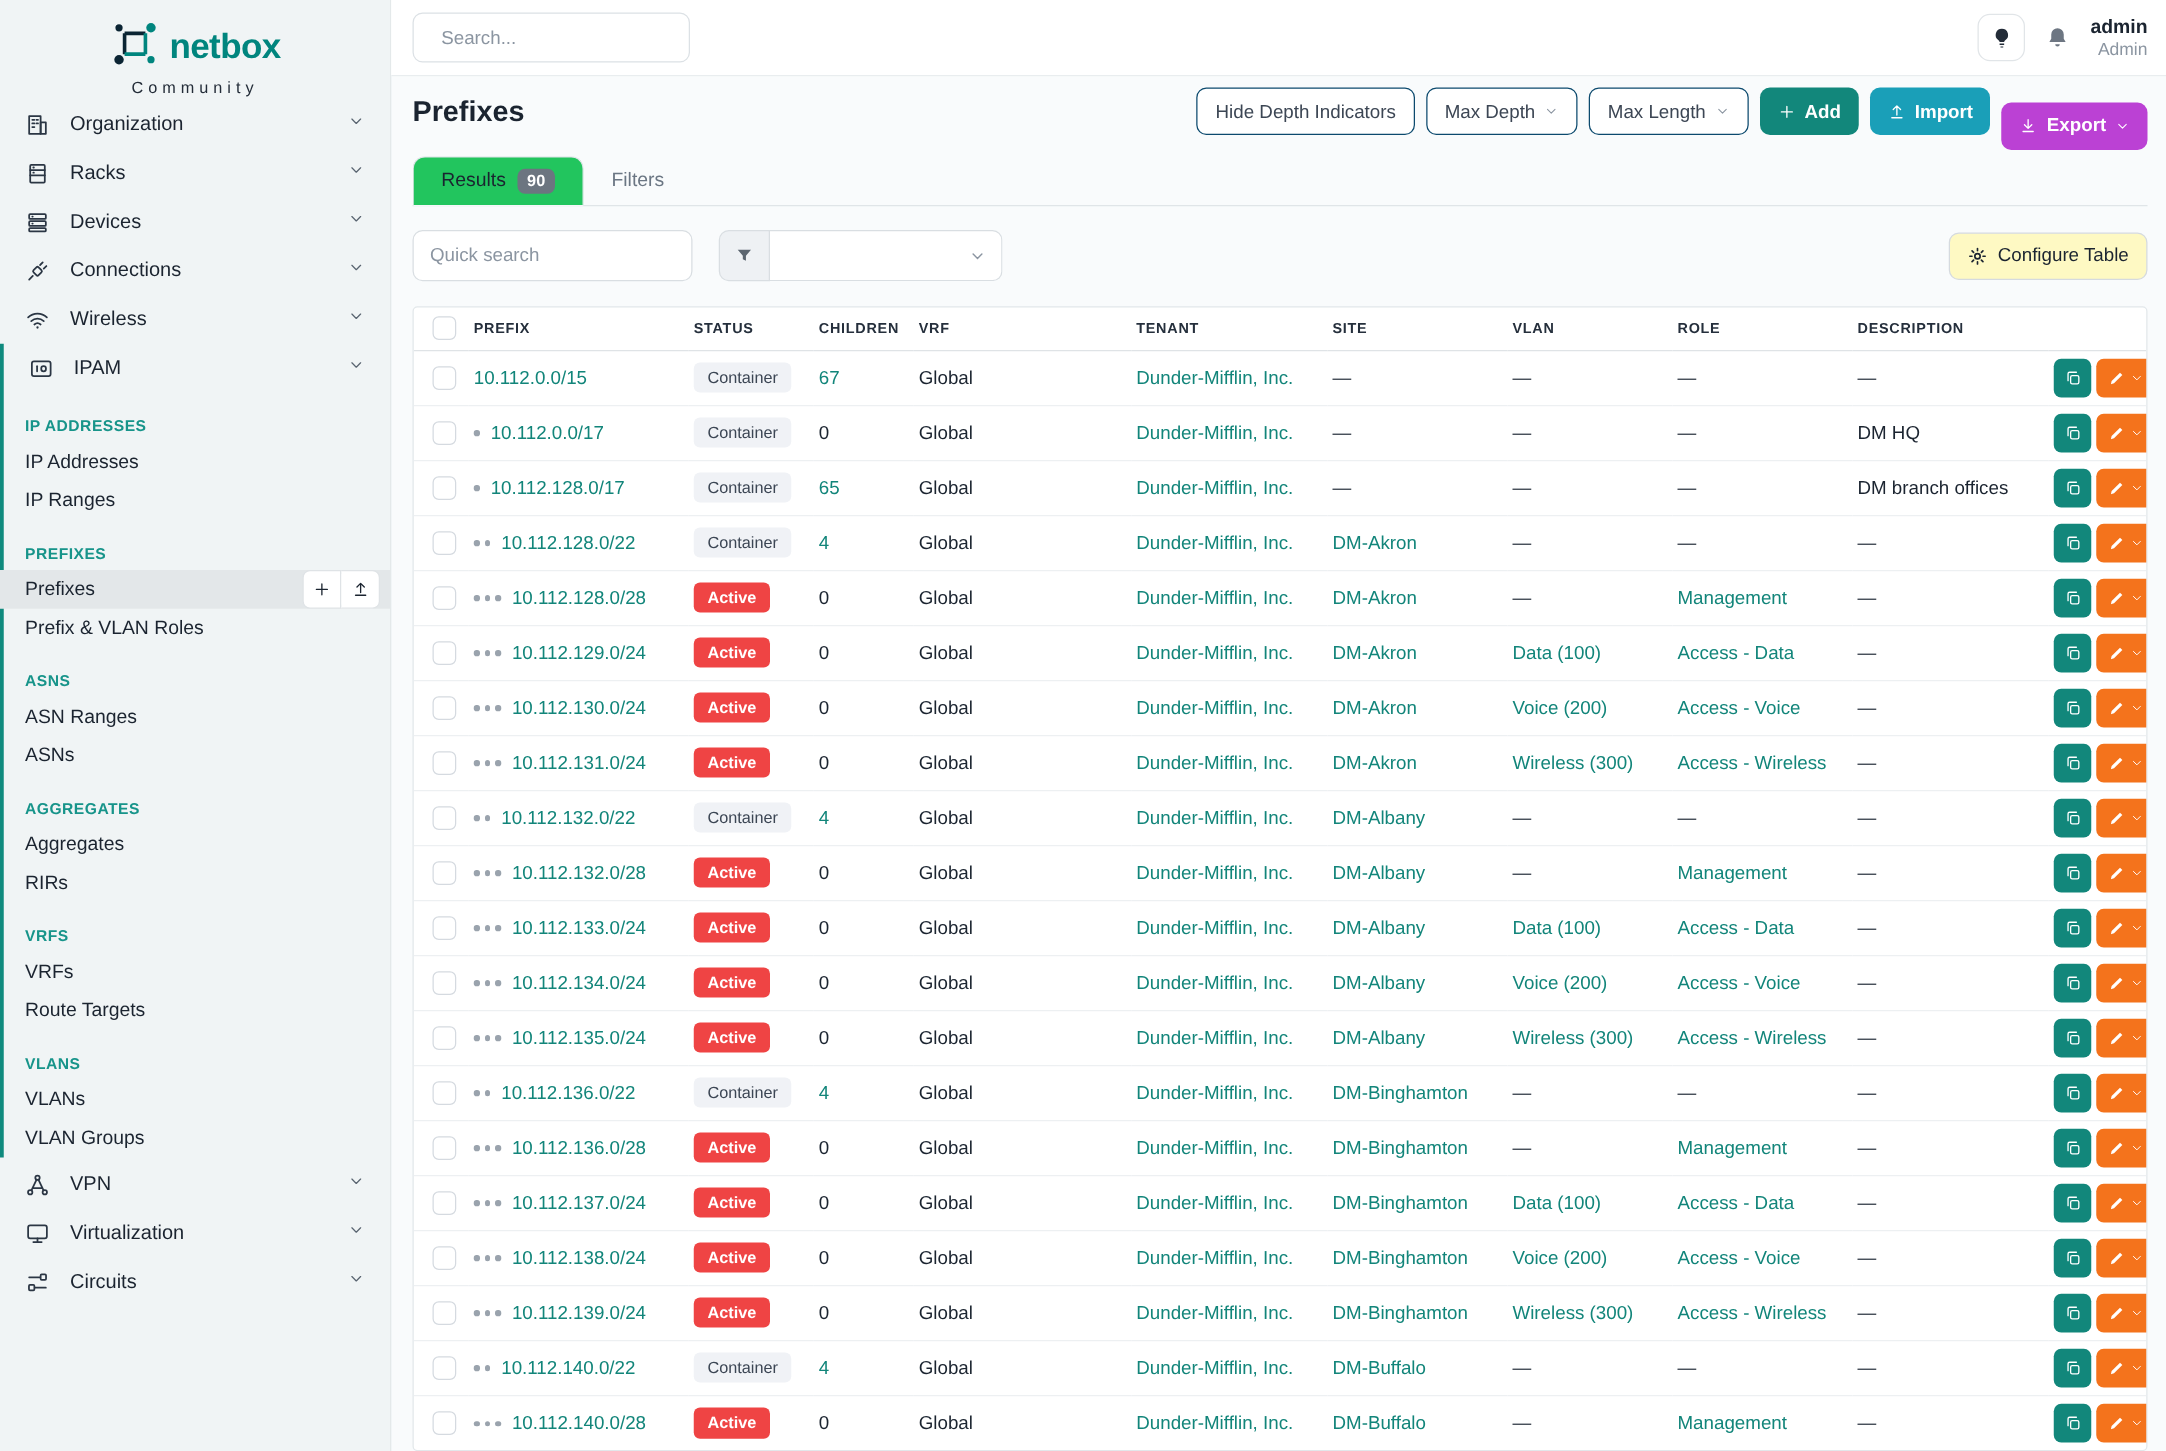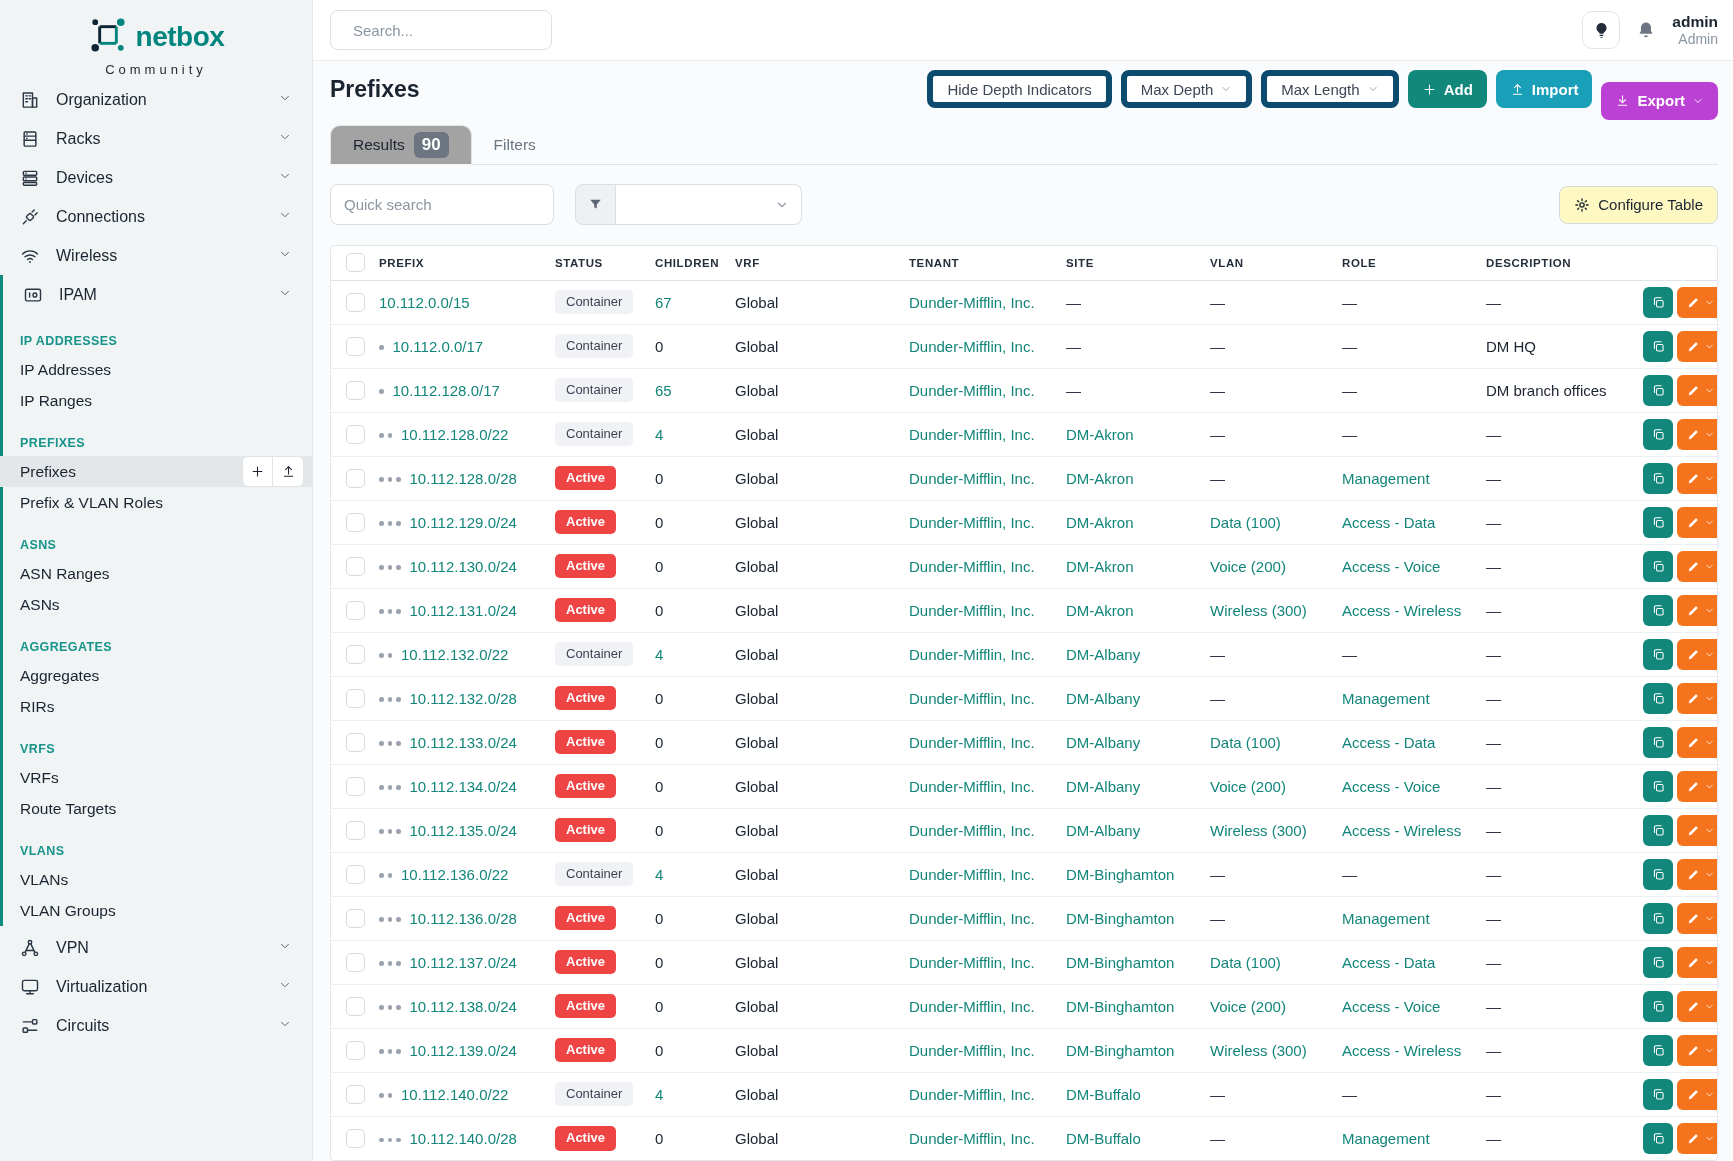--- a/index.html
+++ b/index.html
@@ -86,38 +86,38 @@
   .content { padding:0 17px; flex:1; }
 
   .page-head { margin-top:8px; height:40px; display:flex; align-items:center; }
   .page-title { font-size:23px; font-weight:700; color:#1b2430; }
   .page-actions { margin-left:auto; display:flex; align-items:center; gap:9px; }
   .btn {
     height:38px; border-radius:8px; font-size:15px; font-family:inherit;
     display:flex; align-items:center; cursor:pointer; white-space:nowrap;
   }
   .btn-outline {
-    background:#fff; border:6px solid #0c4a6e; color:#3c4654; padding:0 14px; gap:7px;
+    background:#fff; border:1px solid #0c4a6e; color:#3c4654; padding:0 14px; gap:7px;
   }
   .btn-outline .caret { color:#8b95a1; }
   .btn-primary { border:none; color:#fff; font-weight:600; padding:0 14px; gap:7px; }
   .btn svg.bicon { width:15px; height:15px; }
   .btn svg.caret { width:12px; height:12px; }
 
   .tabs-row { margin-top:15px; height:41px; border-bottom:1px solid #e0e5e8; display:flex; align-items:flex-end; }
   .tab {
     height:40px; display:flex; align-items:center; gap:9px; padding:0 22px;
     font-size:15.5px; cursor:pointer; color:#6b7683; margin-bottom:-1px;
   }
   .tab.active {
-    color:#1b2430; background:#a3a3a3; border:1px solid #e0e5e8; border-bottom:1px solid #f4f7f8;
+    color:#1b2430; background:#22c55e; border:1px solid #e0e5e8; border-bottom:1px solid #f4f7f8;
     border-radius:10px 10px 0 0;
   }
   .tab-badge {
-    background:#6c7580; color:#fff; font-size:17px; font-weight:700;
+    background:#6c7580; color:#fff; font-size:13px; font-weight:700;
     border-radius:6px; padding:2px 8px; line-height:1.3;
   }
 
   .controls { margin-top:19px; display:flex; align-items:center; }
   .quick-search {
     width:224px; height:41px; border:1px solid #d9dee2; border-radius:8px; background:#fff;
     padding:0 13px; font-size:15px; font-family:inherit; outline:none; color:#1b2430;
   }
   .quick-search::placeholder { color:#8b95a1; }
   .filter-group { display:flex; margin-left:21px; }

